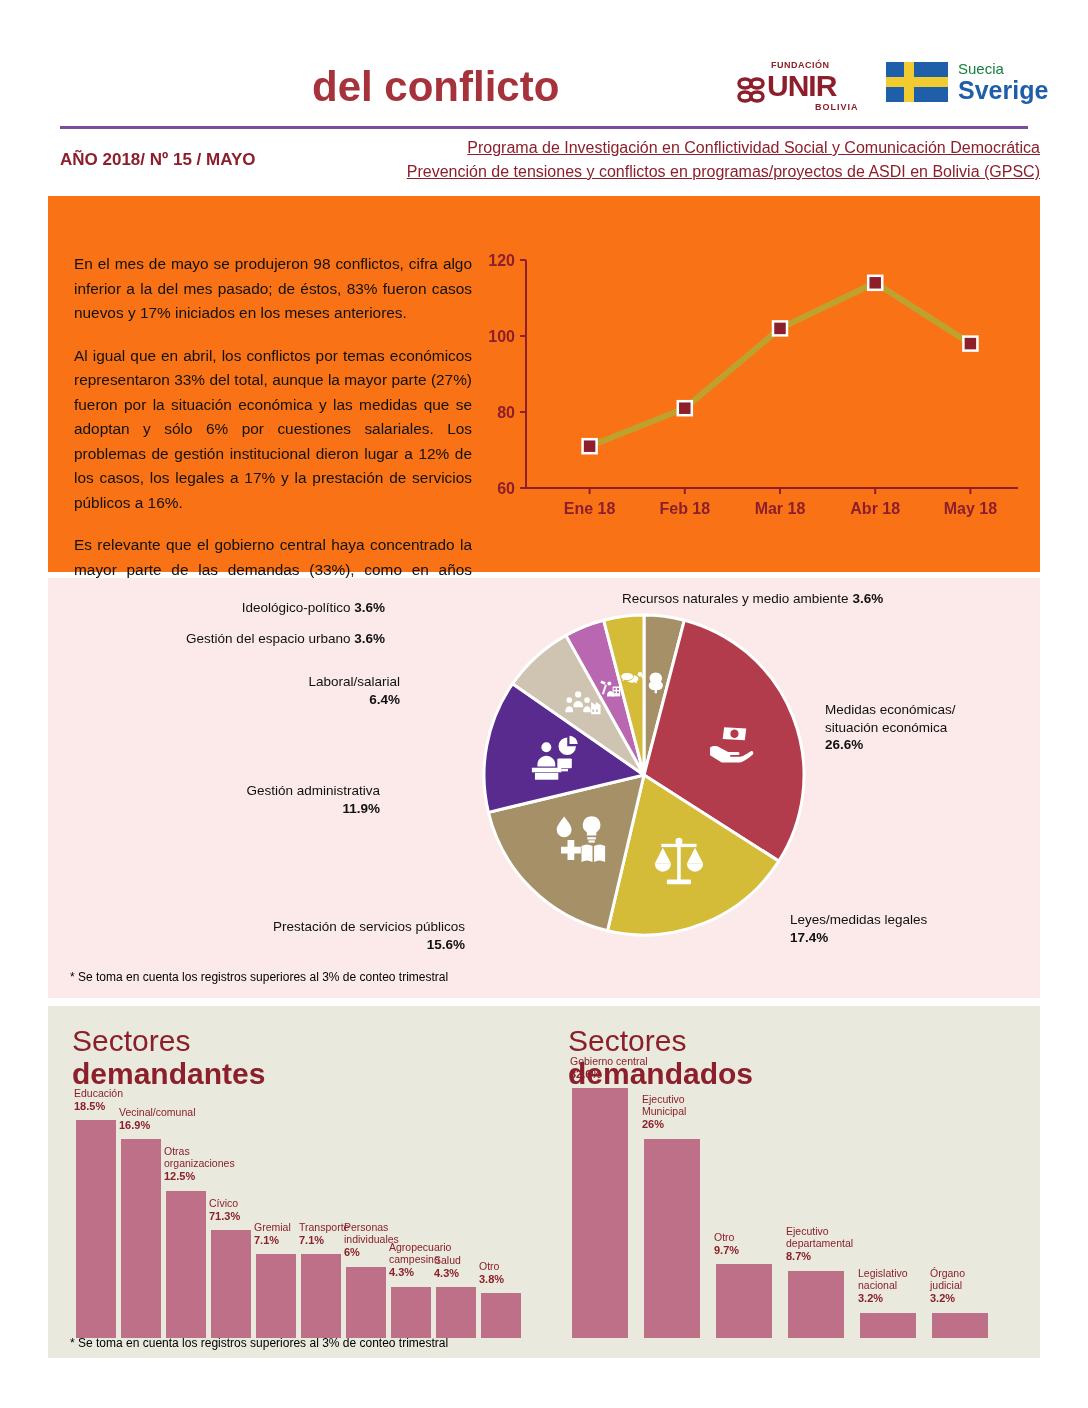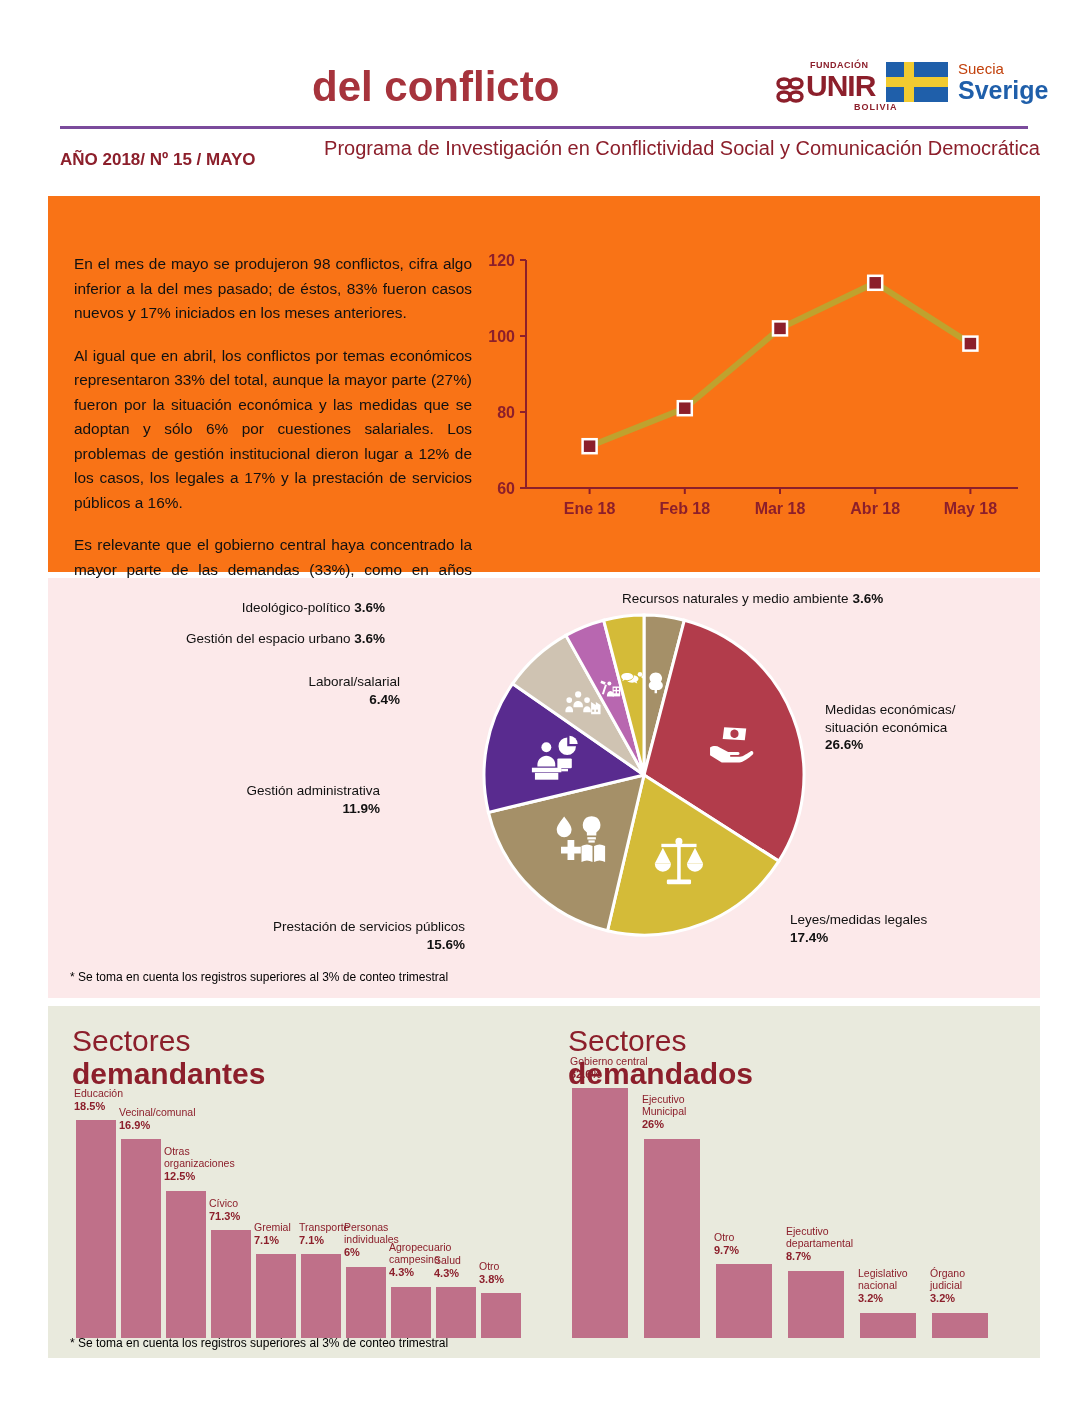--- a/index.html
+++ b/index.html
@@ -6,35 +6,35 @@
   body{width:1088px;height:1408px;font-family:"Liberation Sans",sans-serif;position:relative;overflow:hidden;}
 
   
   .header{position:absolute;left:0;top:0;width:1088px;height:186px;background:#ffffff;}
   .title-main{position:absolute;left:60px;top:62px;font-size:44px;font-weight:bold;color:#a01e28;
     letter-spacing:-1px;font-family:"Liberation Sans",sans-serif;}
   .title-rest{position:absolute;left:312px;top:63px;font-size:42px;font-weight:bold;color:#a6333c;
     letter-spacing:0px;font-family:"Liberation Sans",sans-serif;}
   .hdr-rule{position:absolute;left:60px;top:126px;width:968px;height:3px;background:#7b4b9c;}
   .issue{position:absolute;left:60px;top:150px;font-size:17px;font-weight:bold;color:#8c1f2b;letter-spacing:0px;}
-  .prog-lines{position:absolute;right:48px;top:136px;text-align:right;color:#8c1f2b;font-size:20px;line-height:24px;}
-
-  
-  .unir{position:absolute;left:774px;top:60px;width:130px;height:62px;}
+  .prog-lines{position:absolute;right:48px;top:136px;text-align:right;color:#8c1f2b;font-size:16px;line-height:24px;text-decoration:underline;}
+
+  
+  .unir{position:absolute;left:735px;top:60px;width:130px;height:62px;}
   .unir-fund{position:absolute;left:36px;top:0px;font-size:9px;font-weight:bold;color:#8c1f2b;letter-spacing:0.5px;}
   .unir-word{position:absolute;left:32px;top:9px;font-size:30px;font-weight:bold;color:#8c1f2b;letter-spacing:-1px;}
   .unir-bol{position:absolute;left:80px;top:42px;font-size:9px;font-weight:bold;color:#8c1f2b;letter-spacing:1px;}
   .unir-mark{position:absolute;left:0px;top:12px;}
 
   
   .swe{position:absolute;left:886px;top:58px;width:150px;height:66px;}
   .swe-flag{position:absolute;left:0;top:4px;width:62px;height:40px;background:#1f5faa;}
   .swe-flag .vb{position:absolute;left:18px;top:0;width:10px;height:40px;background:#f2cb30;}
   .swe-flag .hb{position:absolute;left:0;top:15px;width:62px;height:10px;background:#f2cb30;}
-  .swe-s1{position:absolute;left:72px;top:2px;font-size:15px;color:#c2410c;}
+  .swe-s1{position:absolute;left:72px;top:2px;font-size:15px;color:#15803d;}
   .swe-s2{position:absolute;left:72px;top:18px;font-size:25px;font-weight:bold;color:#1f5faa;}
 
   
   .panel1{position:absolute;left:48px;top:196px;width:992px;height:376px;background:#f97316;}
   .intro{position:absolute;left:26px;top:56px;width:398px;font-size:15.4px;line-height:24.5px;color:#111;
     text-align:justify;font-family:"Liberation Sans",sans-serif;}
   .intro p{margin:0 0 18px 0;}
   .intro p:last-child{margin-bottom:0;}
 
   .linechart{position:absolute;left:432px;top:50px;width:544px;height:290px;}
@@ -63,20 +63,21 @@
 </style>
 </head>
 <body>
 
 <div class="header">
   <div class="title-rest">del conflicto</div>
   <div class="hdr-rule"></div>
   <div class="issue">AÑO 2018/ Nº 15 / MAYO</div>
   <div class="prog-lines">
     <div>Programa de Investigación en Conflictividad Social y Comunicación Democrática</div>
+    <div>Prevención de tensiones y conflictos en programas/proyectos de ASDI en Bolivia (GPSC)</div>
   </div>
 
   <div class="unir">
     <svg class="unir-mark" width="34" height="36" viewBox="0 0 34 36">
       <g fill="none" stroke="#8c1f2b" stroke-width="3.4">
         <path d="M10 7 C2 7 2 16 10 16 C18 16 18 7 10 7 Z"></path>
         <path d="M10 20 C2 20 2 29 10 29 C18 29 18 20 10 20 Z"></path>
         <path d="M22 7 C14 7 14 16 22 16 C30 16 30 7 22 7 Z"></path>
         <path d="M22 20 C14 20 14 29 22 29 C30 29 30 20 22 20 Z"></path>
       </g>

